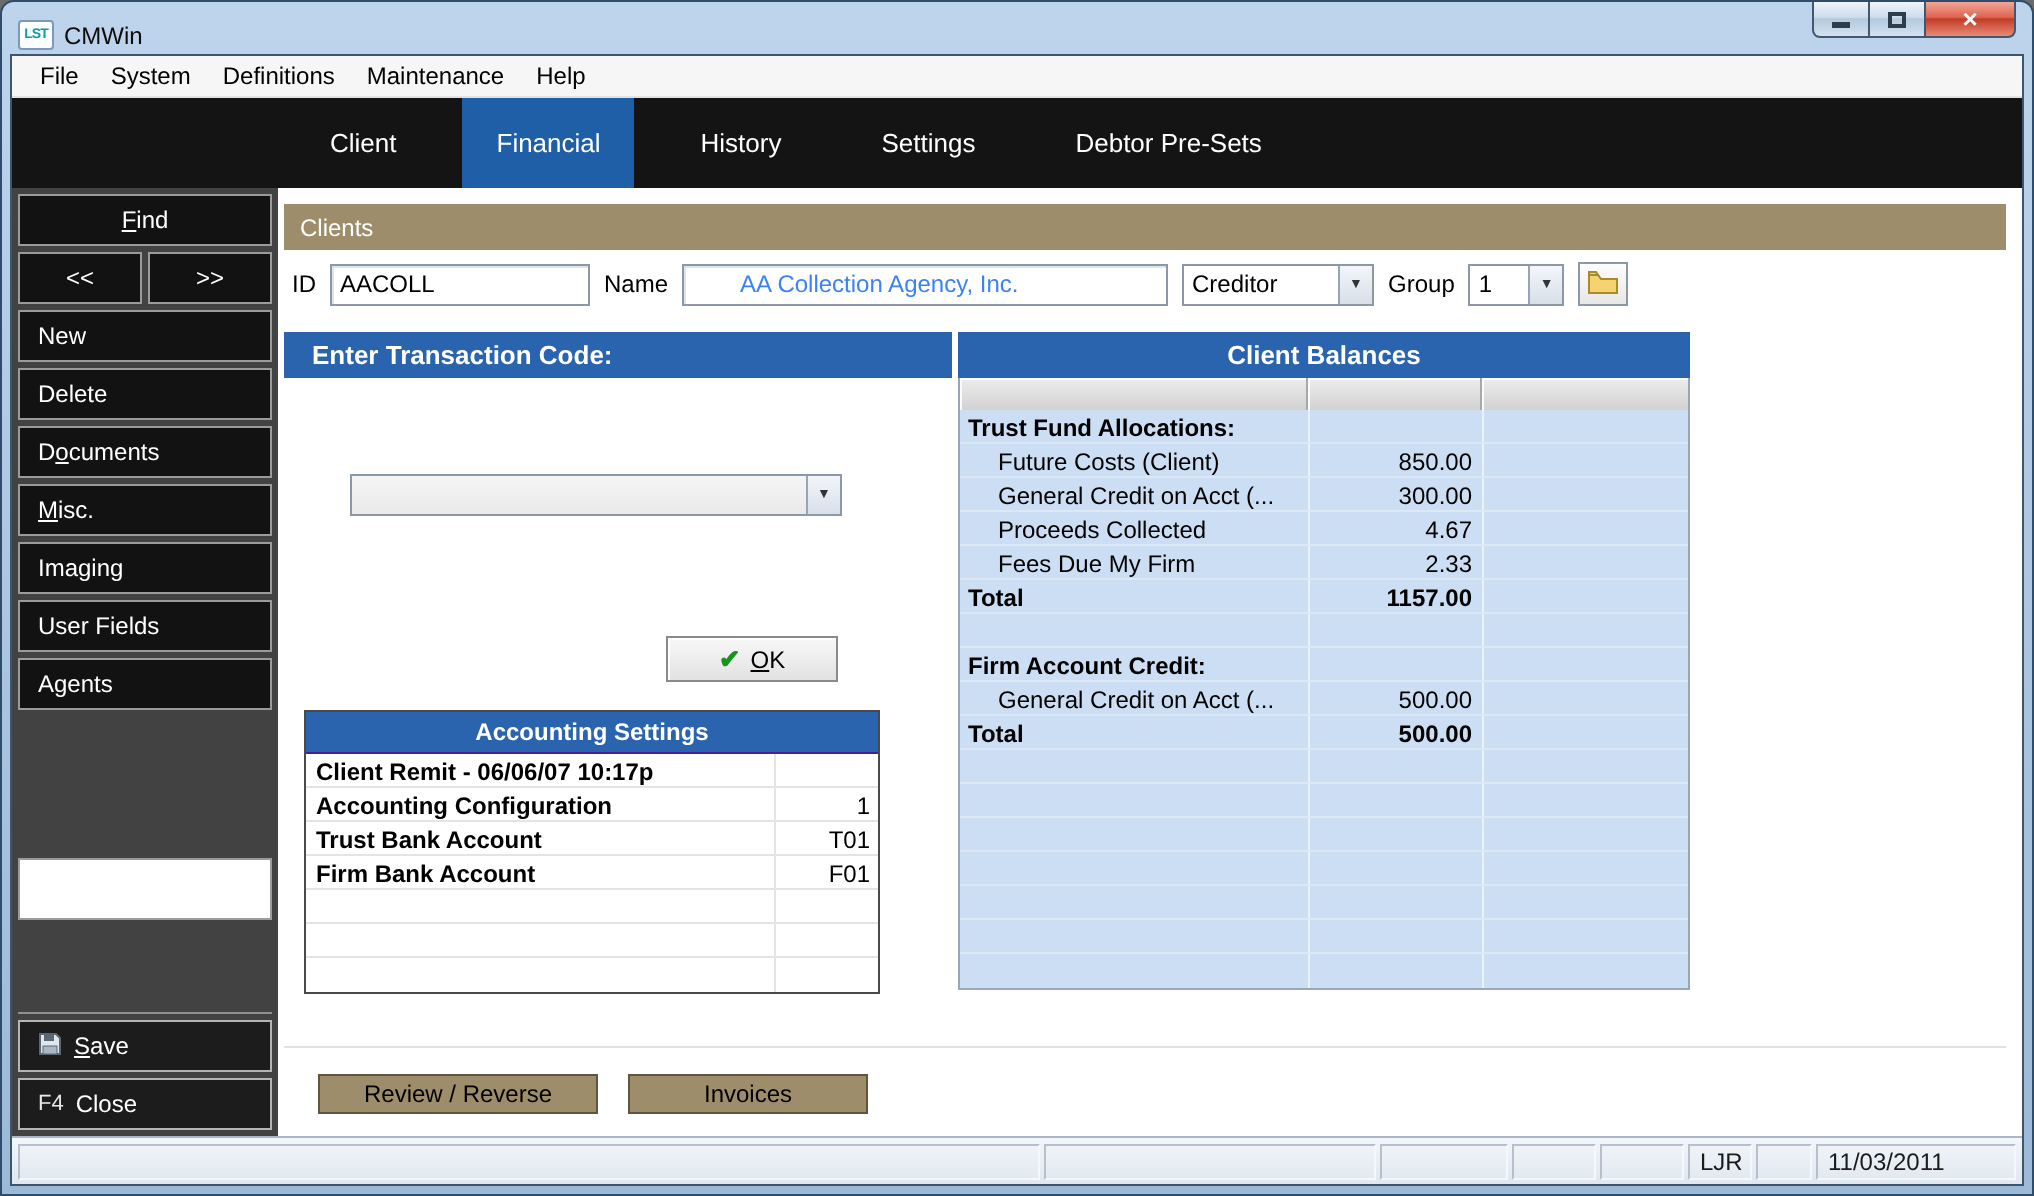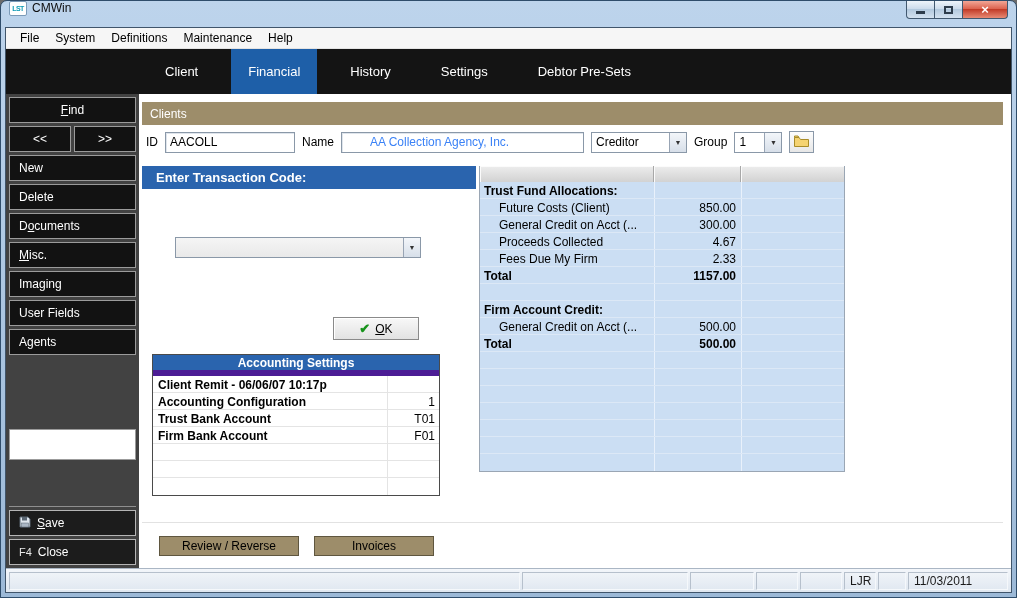--- a/index.html
+++ b/index.html
@@ -4,21 +4,21 @@
 <style>
   * { box-sizing: border-box; margin: 0; padding: 0; }
   html,body { width:1017px; height:598px; }
   body { font-family: "Liberation Sans", sans-serif; background:#6b6b6b; }
 
   
   .window { width:1017px; height:598px; display:flex; flex-direction:column;
     background: linear-gradient(#bdd4ec, #9cb9d7);
     border:1px solid #2f4d6b; border-radius:7px 7px 0 0; padding:0 4px 4px 4px; }
   .titlebar { height:26px; flex:none; display:flex; align-items:flex-start; }
-  .tb-left { display:flex; align-items:flex-start; height:33px; }
+  .tb-left { display:flex; align-items:center; height:33px; }
   .app-icon { width:18px; height:15px; background:#fff; border:1px solid #7a9ab8; border-radius:2px;
     display:inline-flex; align-items:center; justify-content:center; margin:0 5px 0 4px; }
   .app-icon-text { font-size:7px; font-weight:bold; color:#0d9ab4; letter-spacing:-0.5px; }
   .title-text { font-size:12px; color:#0d0d0d; }
   .win-controls { margin-left:auto; display:flex; margin-right:4px; }
   .wbtn { height:18px; display:flex; align-items:center; justify-content:center;
     border:1px solid #41586f; border-top:none;
     background:linear-gradient(#eef4fa, #cddcec 45%, #b3c9de 50%, #d4e2f0); }
   .wbtn.min { width:29px; border-radius:0 0 0 4px; }
   .wbtn.max { width:27px; border-left:none; border-right:none; }
@@ -91,21 +91,21 @@
 
   .tcombo { width:246px; margin:48px 0 0 33px; }
   .tcombo .combo-text { background:linear-gradient(#f5f5f5,#e9e9e9); color:#444; }
   .ok-btn { width:86px; height:23px; margin:56px 0 0 191px; display:flex; align-items:center;
     justify-content:center; gap:5px; background:linear-gradient(#f8f8f8,#e2e2e2);
     border:1px solid #8a8a8a; box-shadow:inset 1px 1px 0 #fff; font-size:12px; font-family:inherit; }
   .check { color:#17931b; font-size:13px; font-weight:bold; line-height:1; }
 
   .acct-table { width:288px; margin:14px 0 0 10px; border:1px solid #4a4a4a; background:#fff; }
   .acct-hdr { height:21px; background:#2a64ae; color:#fff; font-weight:bold; font-size:12px;
-    display:flex; align-items:center; justify-content:center; border-bottom:6px solid #4c1d95; }
+    display:flex; align-items:center; justify-content:center; border-bottom:1px solid #4c1d95; }
   .acct-row { display:flex; height:17px; align-items:stretch; border-bottom:1px solid #e4e4e4; font-size:12px; }
   .acct-row:last-child { border-bottom:none; }
   .acct-label { flex:1; padding:2px 0 0 5px; white-space:nowrap; overflow:hidden;font-weight:bold; }
   .acct-val { width:52px; text-align:right; padding:2px 4px 0 0; border-left:1px solid #e4e4e4; }
 
   .bal-wrap { border:1px solid #9aa6b4; border-top:none; }
   .bal-colhdr { display:flex; height:16px; background:linear-gradient(#ededed,#d2d2d2); }
   .bal-hcell { border-right:1px solid #a8a8a8; box-shadow:inset 1px 1px 0 #fbfbfb; }
   .bal-hcell.c1 { width:174px; } .bal-hcell.c2 { width:87px; } .bal-hcell.c3 { flex:1; border-right:none; }
   .bal-body { background:#cbdef3; }
@@ -291,20 +291,21 @@
                   <span class="acct-val"></span>
                 </div>
               <div class="acct-row">
                   <span class="acct-label"></span>
                   <span class="acct-val"></span>
                 </div>
             </div>
           </div>
 
           <div class="right-panel">
+            <div class="blue-hdr center">Client Balances</div>
             <div class="bal-wrap">
               <div class="bal-colhdr">
                 <span class="bal-hcell c1"></span>
                 <span class="bal-hcell c2"></span>
                 <span class="bal-hcell c3"></span>
               </div>
               <div class="bal-body">
                 <div class="bal-row b">
                   <span class="bal-label">Trust Fund Allocations:</span>
                   <span class="bal-v1"></span>

